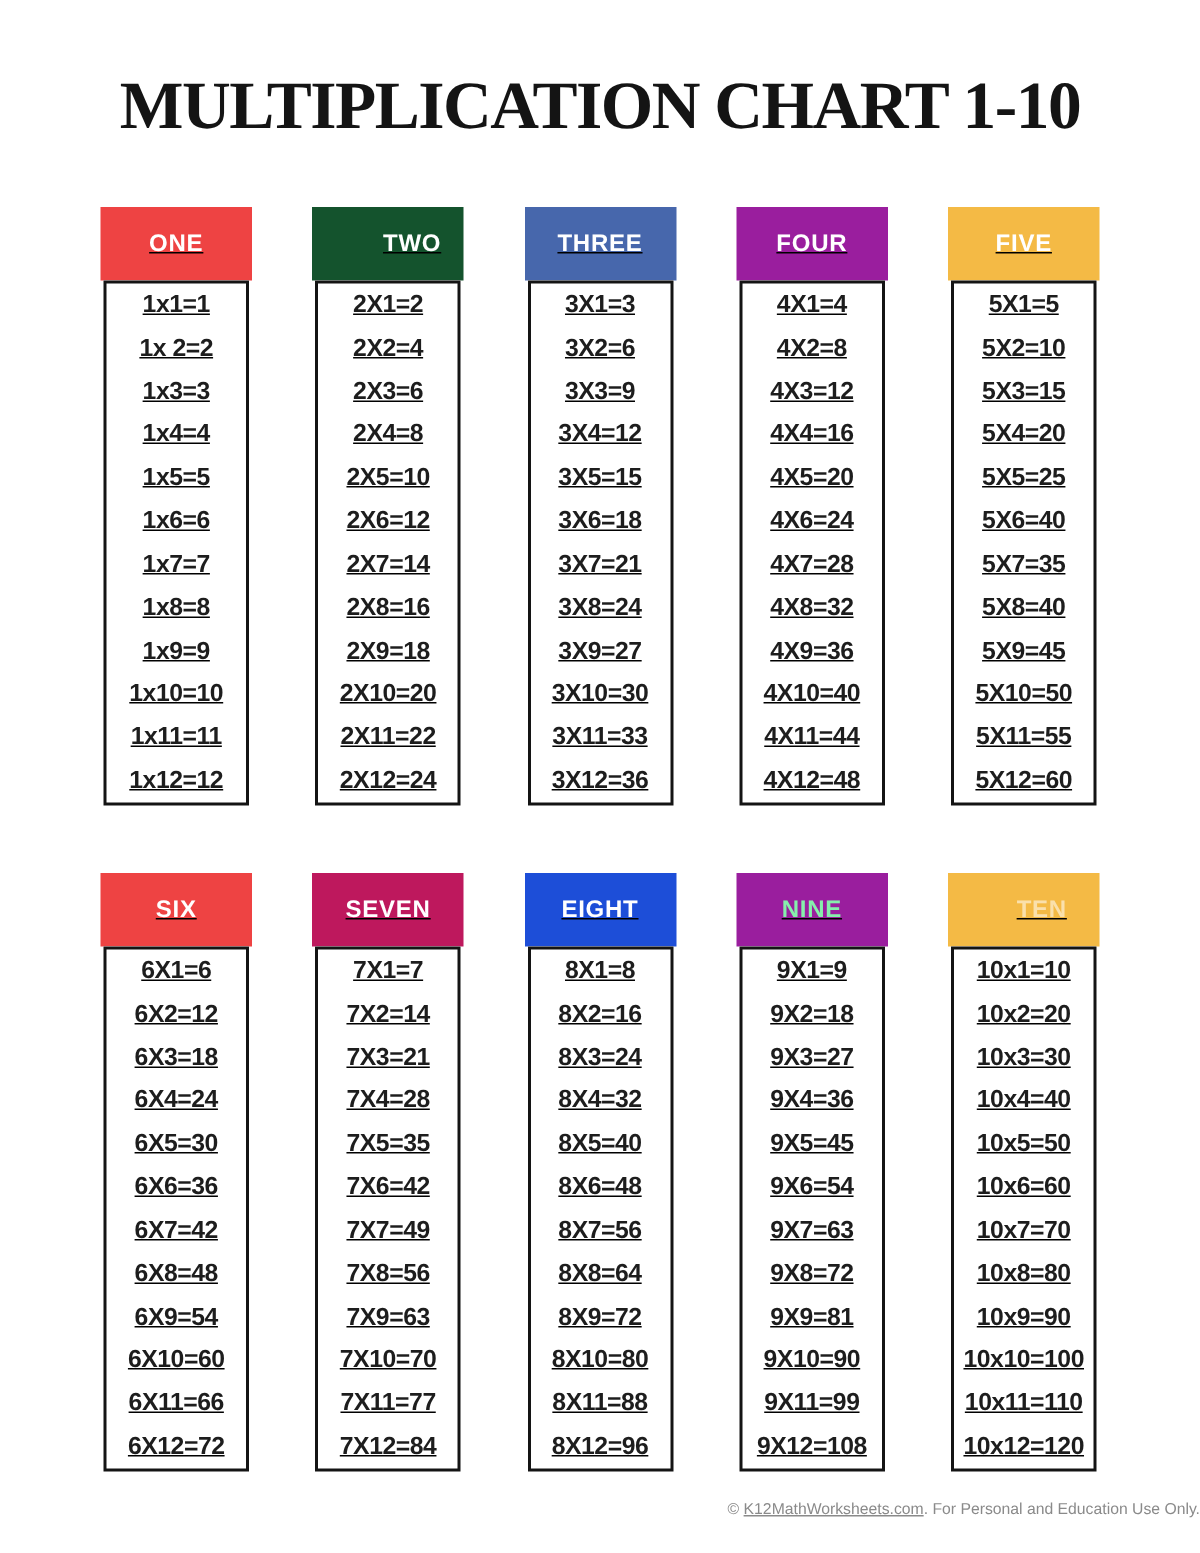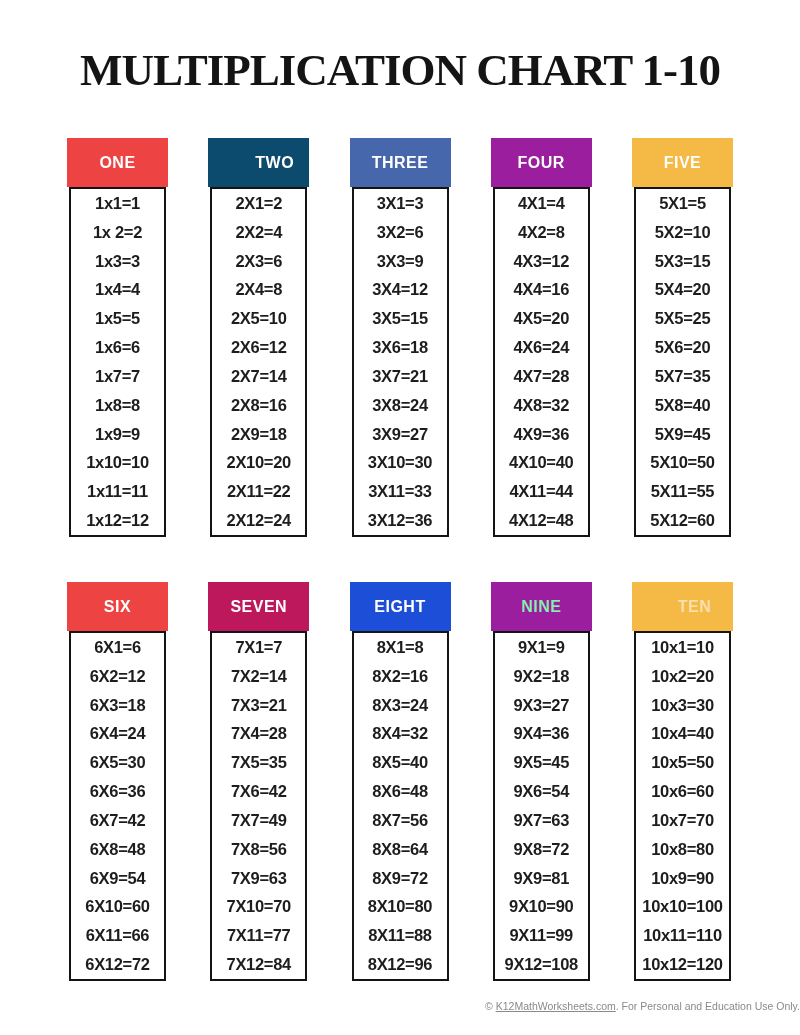--- a/index.html
+++ b/index.html
@@ -26,21 +26,21 @@
   .chart-row {
     position: absolute;
     left: 67px;
     width: 666px;
     display: flex;
     justify-content: space-between;
   }
   .chart-row-1 { top: 138px; }
   .chart-row-2 { top: 582px; }
 
-  .col { width: 101px; }
+  .col { width: 101px; text-decoration: underline; }
   .col-header {
     height: 49px;
     display: flex;
     align-items: center;
     justify-content: center;
     color: #ffffff;
     font-weight: 700;
     font-size: 16px;
     letter-spacing: 0.5px;
   }
@@ -95,21 +95,21 @@
           <div class="fact">1x6=6</div>
           <div class="fact">1x7=7</div>
           <div class="fact">1x8=8</div>
           <div class="fact">1x9=9</div>
           <div class="fact">1x10=10</div>
           <div class="fact">1x11=11</div>
           <div class="fact">1x12=12</div>
         </div>
       </div>
       <div class="col">
-        <div class="col-header" style="background: #0c4a6e; color: rgb(255, 255, 255); padding-left: 32px;">TWO</div>
+        <div class="col-header" style="background: #14532d; color: rgb(255, 255, 255); padding-left: 32px;">TWO</div>
         <div class="col-body">
           <div class="fact">2X1=2</div>
           <div class="fact">2X2=4</div>
           <div class="fact">2X3=6</div>
           <div class="fact">2X4=8</div>
           <div class="fact">2X5=10</div>
           <div class="fact">2X6=12</div>
           <div class="fact">2X7=14</div>
           <div class="fact">2X8=16</div>
           <div class="fact">2X9=18</div>
@@ -153,21 +153,21 @@
         </div>
       </div>
       <div class="col">
         <div class="col-header" style="background: rgb(244, 186, 69); color: rgb(255, 255, 255);">FIVE</div>
         <div class="col-body">
           <div class="fact">5X1=5</div>
           <div class="fact">5X2=10</div>
           <div class="fact">5X3=15</div>
           <div class="fact">5X4=20</div>
           <div class="fact">5X5=25</div>
-          <div class="fact">5X6=20</div>
+          <div class="fact">5X6=40</div>
           <div class="fact">5X7=35</div>
           <div class="fact">5X8=40</div>
           <div class="fact">5X9=45</div>
           <div class="fact">5X10=50</div>
           <div class="fact">5X11=55</div>
           <div class="fact">5X12=60</div>
         </div>
       </div>
     </div>
   <div class="chart-row chart-row-2">

